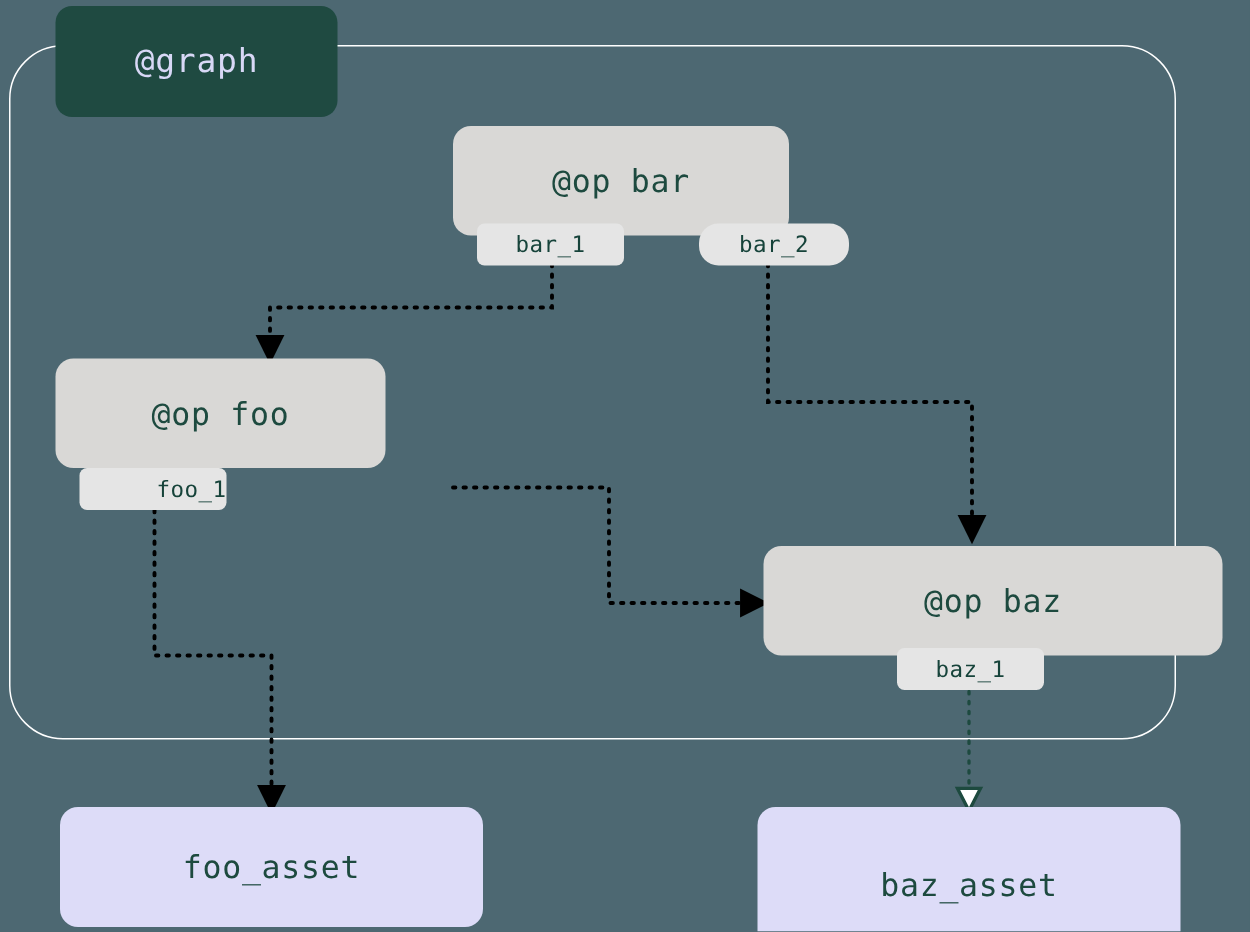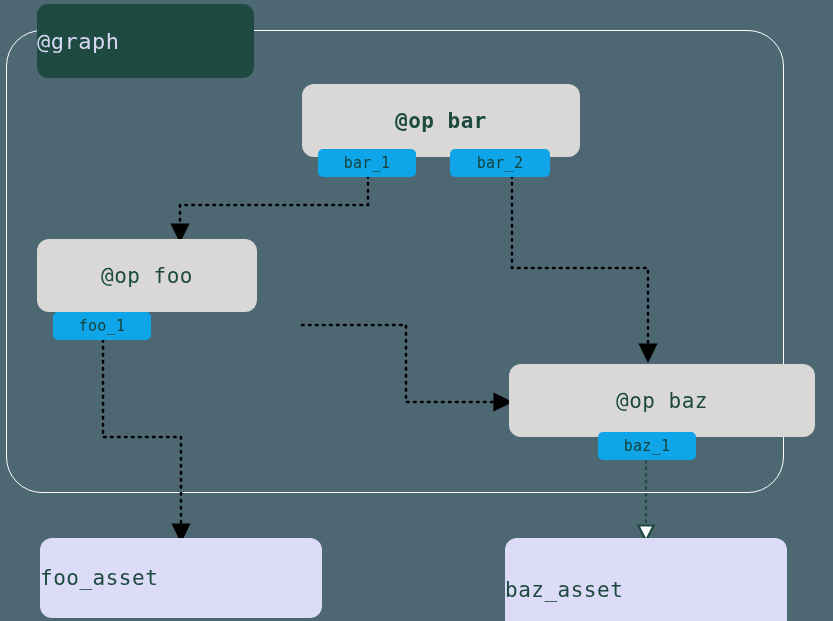--- a/index.html
+++ b/index.html
@@ -32,63 +32,65 @@
     width: 778px;
     height: 463px;
     border: 1.6px solid #ffffff;
     border-radius: 36px;
     box-sizing: border-box;
   }
   .cluster-label {
     position: absolute;
     left: 37px;
     top: 4px;
-    width: 217px;
+    width: 188px;
     height: 74px;
     background: #1f4a41;
     border-radius: 11px;
     display: flex;
     align-items: center;
+    justify-content: center;
     color: #d8d8f6;
     font-size: 22px;
     letter-spacing: 0.5px;
   }
 
   
   .op-node {
     position: absolute;
     background: #d9d8d6;
     border-radius: 12px;
     display: flex;
     align-items: center;
     justify-content: center;
     color: #1d4a3f;
     font-size: 21px;
     letter-spacing: 0.5px;
   }
   .port {
     position: absolute;
-    background: #0ea5e9;
+    background: #e5e5e5;
     border-radius: 5px;
     height: 28px;
     display: flex;
     align-items: center;
     justify-content: center;
     color: #16433a;
     font-size: 15px;
     letter-spacing: 0.3px;
   }
 
   
   .asset-node {
     position: absolute;
     background: #dddcf8;
     border-radius: 12px;
     display: flex;
     align-items: center;
+    justify-content: center;
     color: #1d4a3f;
     font-size: 21px;
     letter-spacing: 0.5px;
   }
 </style>
 </head>
 <body>
 
 <div id="canvas">
 
@@ -115,34 +117,34 @@
 
     <path d="M 103,340 L 103,437 L 181,437 L 181,533" fill="none" stroke="#000000" stroke-width="2.6" stroke-dasharray="1.6 5.4" stroke-linecap="round" marker-end="url(#arrow-filled)"></path>
 
     <path d="M 646,461 L 646,533" fill="none" stroke="#1d4a3f" stroke-width="2.2" stroke-dasharray="1.6 5.0" stroke-linecap="round" marker-end="url(#arrow-hollow)"></path>
   </svg>
 
   <div class="cluster-label">
     <span>@graph</span>
   </div>
 
-  <div class="op-node" style="left:302px; top:84px; width:278px; height:73px;font-weight:bold;">
+  <div class="op-node" style="left:302px; top:84px; width:224px; height:73px;">
     <span>@op bar</span>
   </div>
   <div class="port" style="left:318px; top:149px; width:98px;">
     <span>bar_1</span>
   </div>
-  <div class="port" style="left:450px; top:149px; width:100px;">
+  <div class="port" style="left:466px; top:149px; width:100px;border-radius:13px;">
     <span>bar_2</span>
   </div>
 
   <div class="op-node" style="left:37px; top:239px; width:220px; height:73px;">
     <span>@op foo</span>
   </div>
-  <div class="port" style="left:53px; top:312px; width:98px;">
+  <div class="port" style="left:53px; top:312px; width:98px;justify-content:flex-end;">
     <span>foo_1</span>
   </div>
 
   <div class="op-node" style="left:509px; top:364px; width:306px; height:73px;">
     <span>@op baz</span>
   </div>
   <div class="port" style="left:598px; top:432px; width:98px;">
     <span>baz_1</span>
   </div>
 

